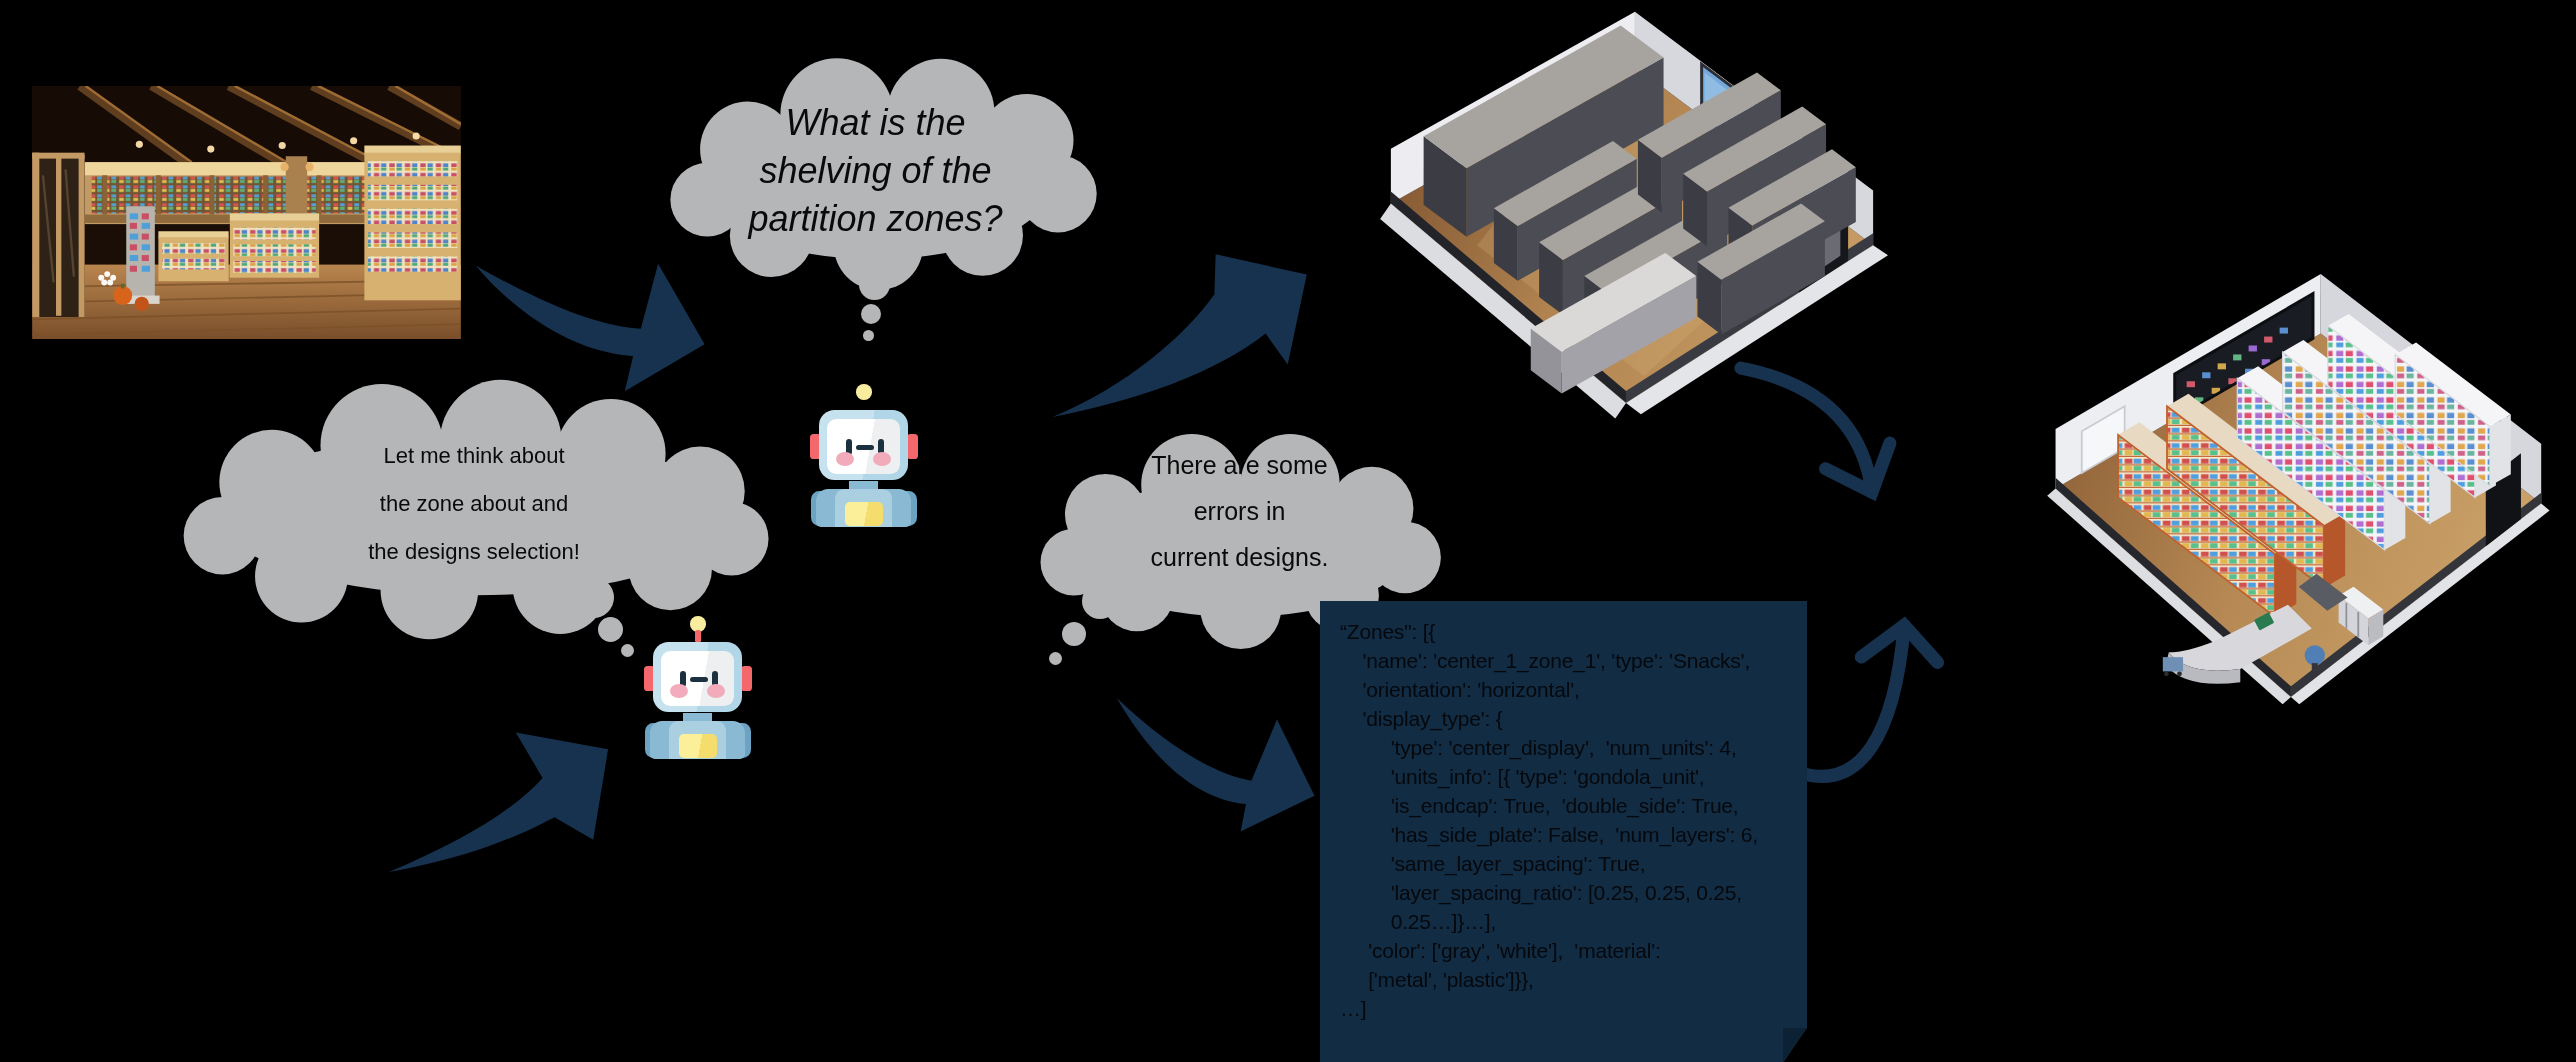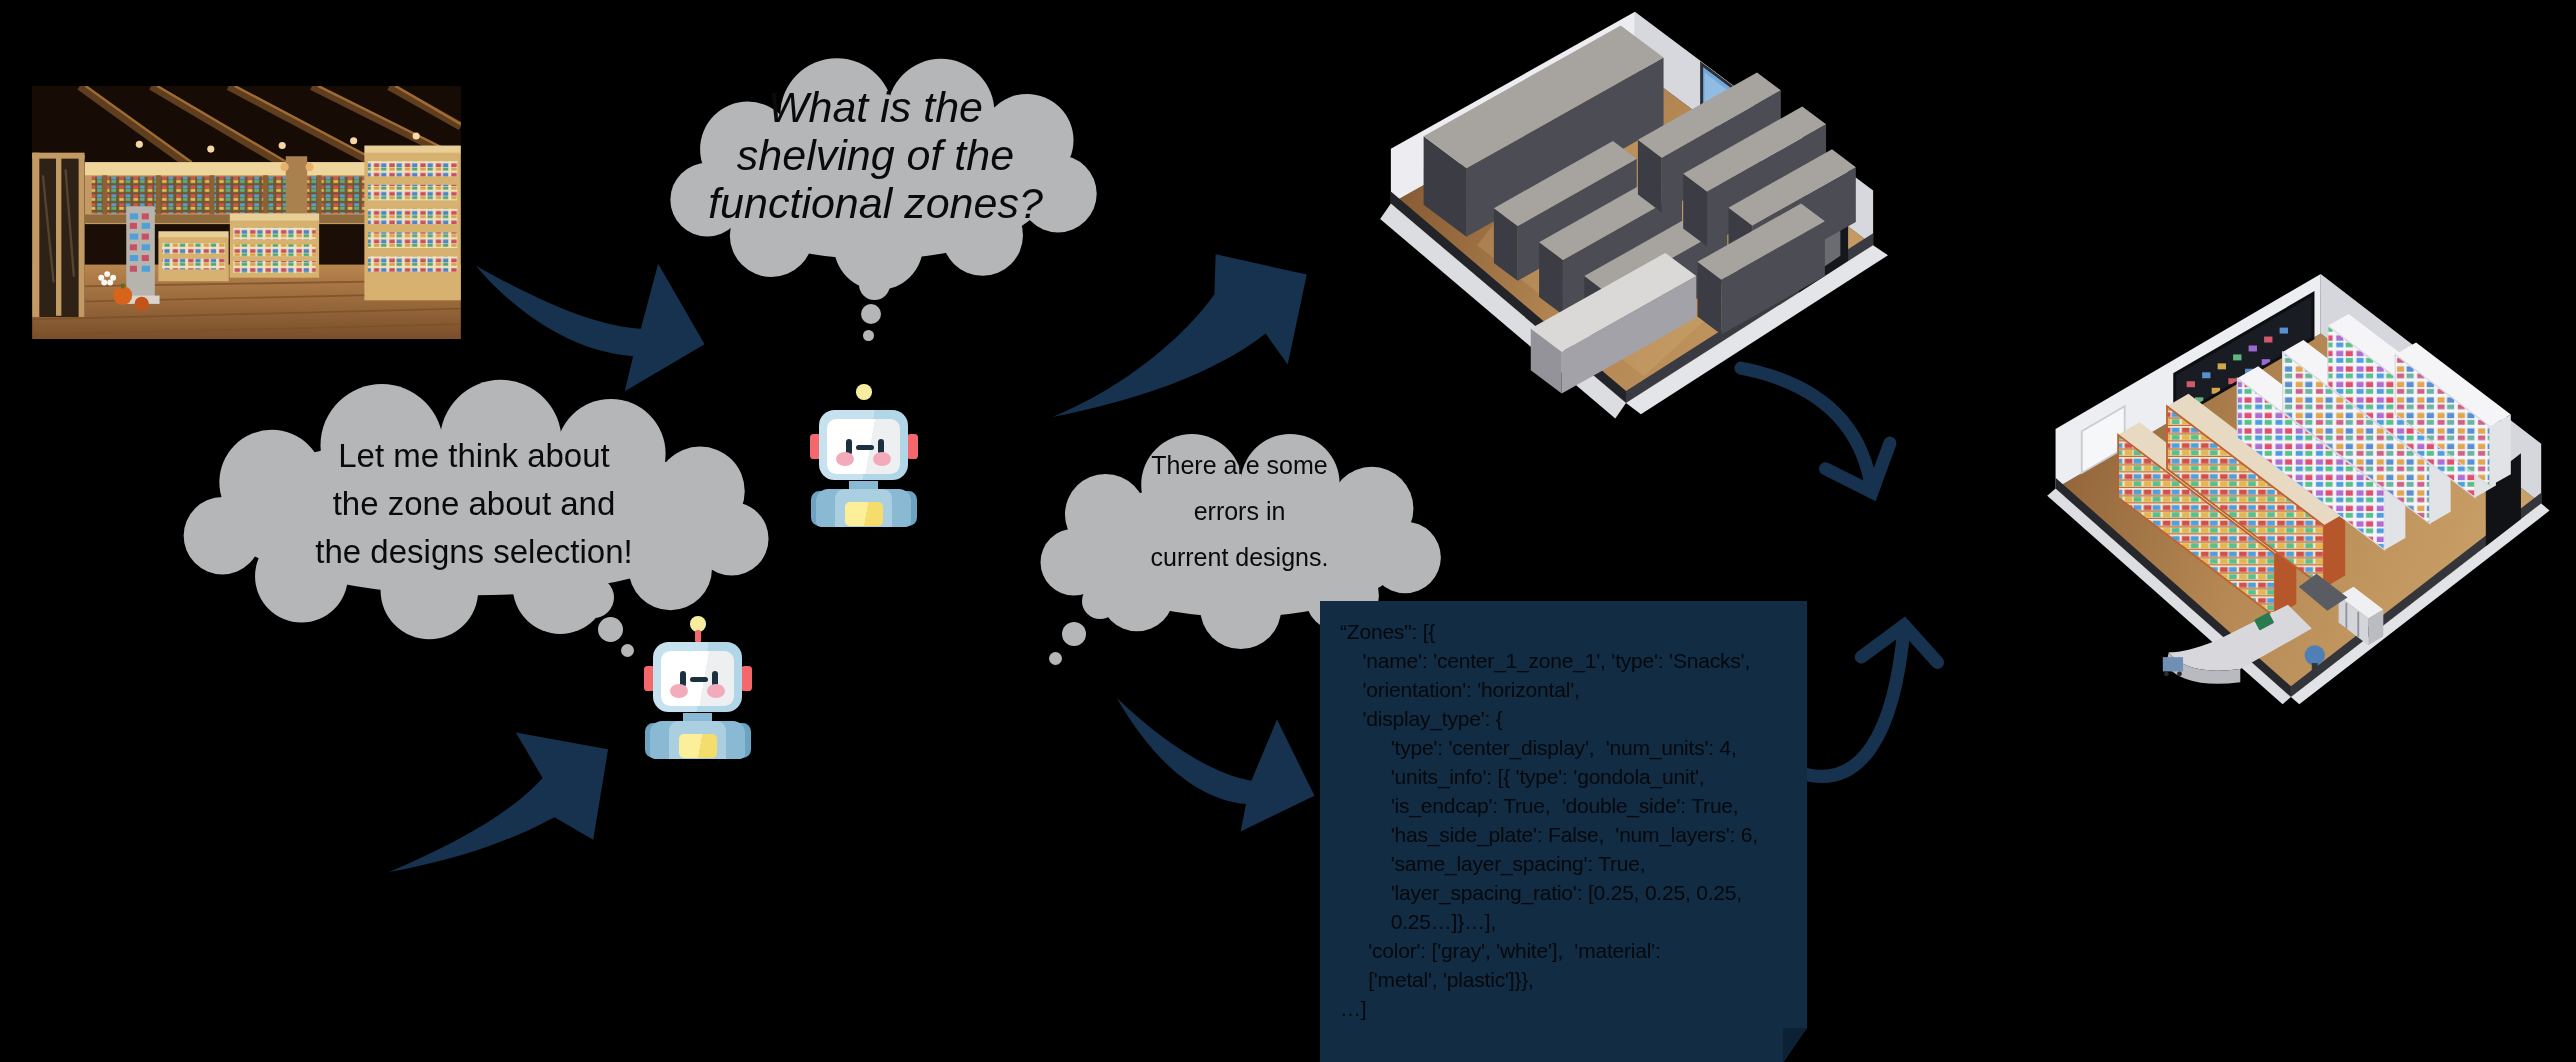--- a/index.html
+++ b/index.html
@@ -8,22 +8,22 @@
   .abs{position:absolute;}
   svg{display:block;}
 
   
   .cloud{position:absolute;}
   .cloud svg{position:absolute;left:0;top:0;overflow:visible;}
   .cloud-fill{fill:#b5b6b8;}
   .cloud-text{position:absolute;left:0;width:100%;display:flex;flex-direction:column;
               align-items:center;justify-content:center;color:#0a0a0a;text-align:center;}
   .cloud-text div{white-space:nowrap;}
-  .q-text{top:23px;height:143px;font-size:43px;line-height:48px;font-style:italic;}
-  .t-text{top:45px;height:143px;font-size:33px;line-height:48px;}
+  .q-text{top:39px;height:143px;font-size:36px;line-height:48px;font-style:italic;}
+  .t-text{top:45px;height:143px;font-size:22px;line-height:48px;}
   .e-text{top:1.2px;height:143px;font-size:25px;line-height:46px;}
   .bub{position:absolute;background:#b5b6b8;border-radius:50%;}
 
   
   .robot{position:absolute;width:107px;height:143px;}
   .robot div{position:absolute;}
   .r-ball{left:46px;top:0;width:15.5px;height:15.5px;background:#f8ec9f;border-radius:50%;}
   .r-stick{left:51px;top:13.7px;width:6px;height:13.7px;background:#f4686c;border-radius:2.4px;}
   .r-head{left:9px;top:26px;width:89px;height:70px;border-radius:15.5px;
           background:linear-gradient(100deg,#c6e2ee 55%,#b0d6e7 55%);}
@@ -208,21 +208,21 @@
         <circle cx="672" cy="225" r="65"></circle>
           <circle cx="82" cy="235" r="62"></circle>
         <circle cx="190" cy="295" r="70"></circle>
           <circle cx="370" cy="312" r="75"></circle>
         <circle cx="545" cy="295" r="68"></circle>
       </g>
     </svg>
     <div class="cloud-text q-text">
       <div>What is the</div>
       <div>shelving of the</div>
-      <div>functional zones?</div>
+      <div>partition zones?</div>
     </div>
   </div>
   <div class="bub" style="left:859px;top:269px;width:31px;height:31px;"></div>
   <div class="bub" style="left:861px;top:304px;width:20px;height:20px;"></div>
   <div class="bub" style="left:863px;top:330px;width:10.7px;height:10.7px;"></div>
 
   <div class="cloud" style="left:167px;top:387px;width:614px;height:238px;">
     <svg width="614" height="238" viewBox="0 0 1030 400">
       <g class="cloud-fill">
         <ellipse cx="515" cy="215" rx="430" ry="135"></ellipse>

